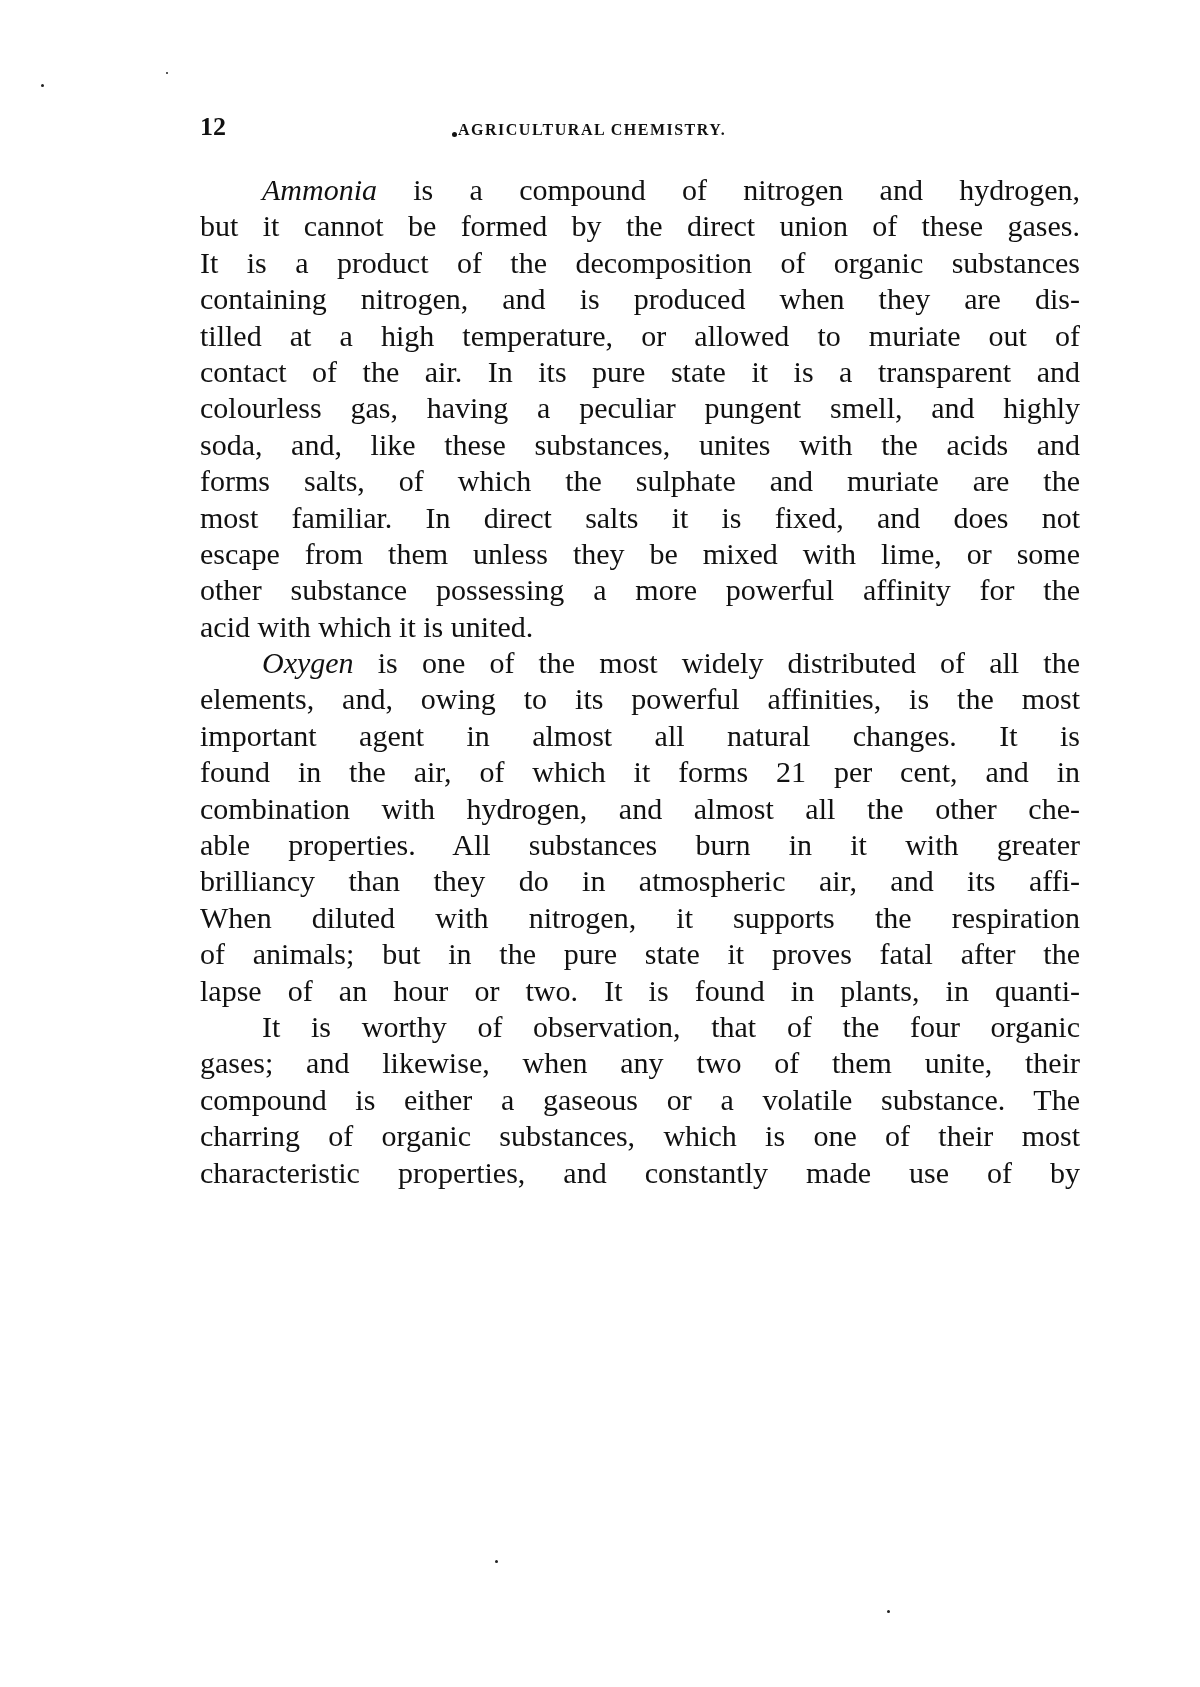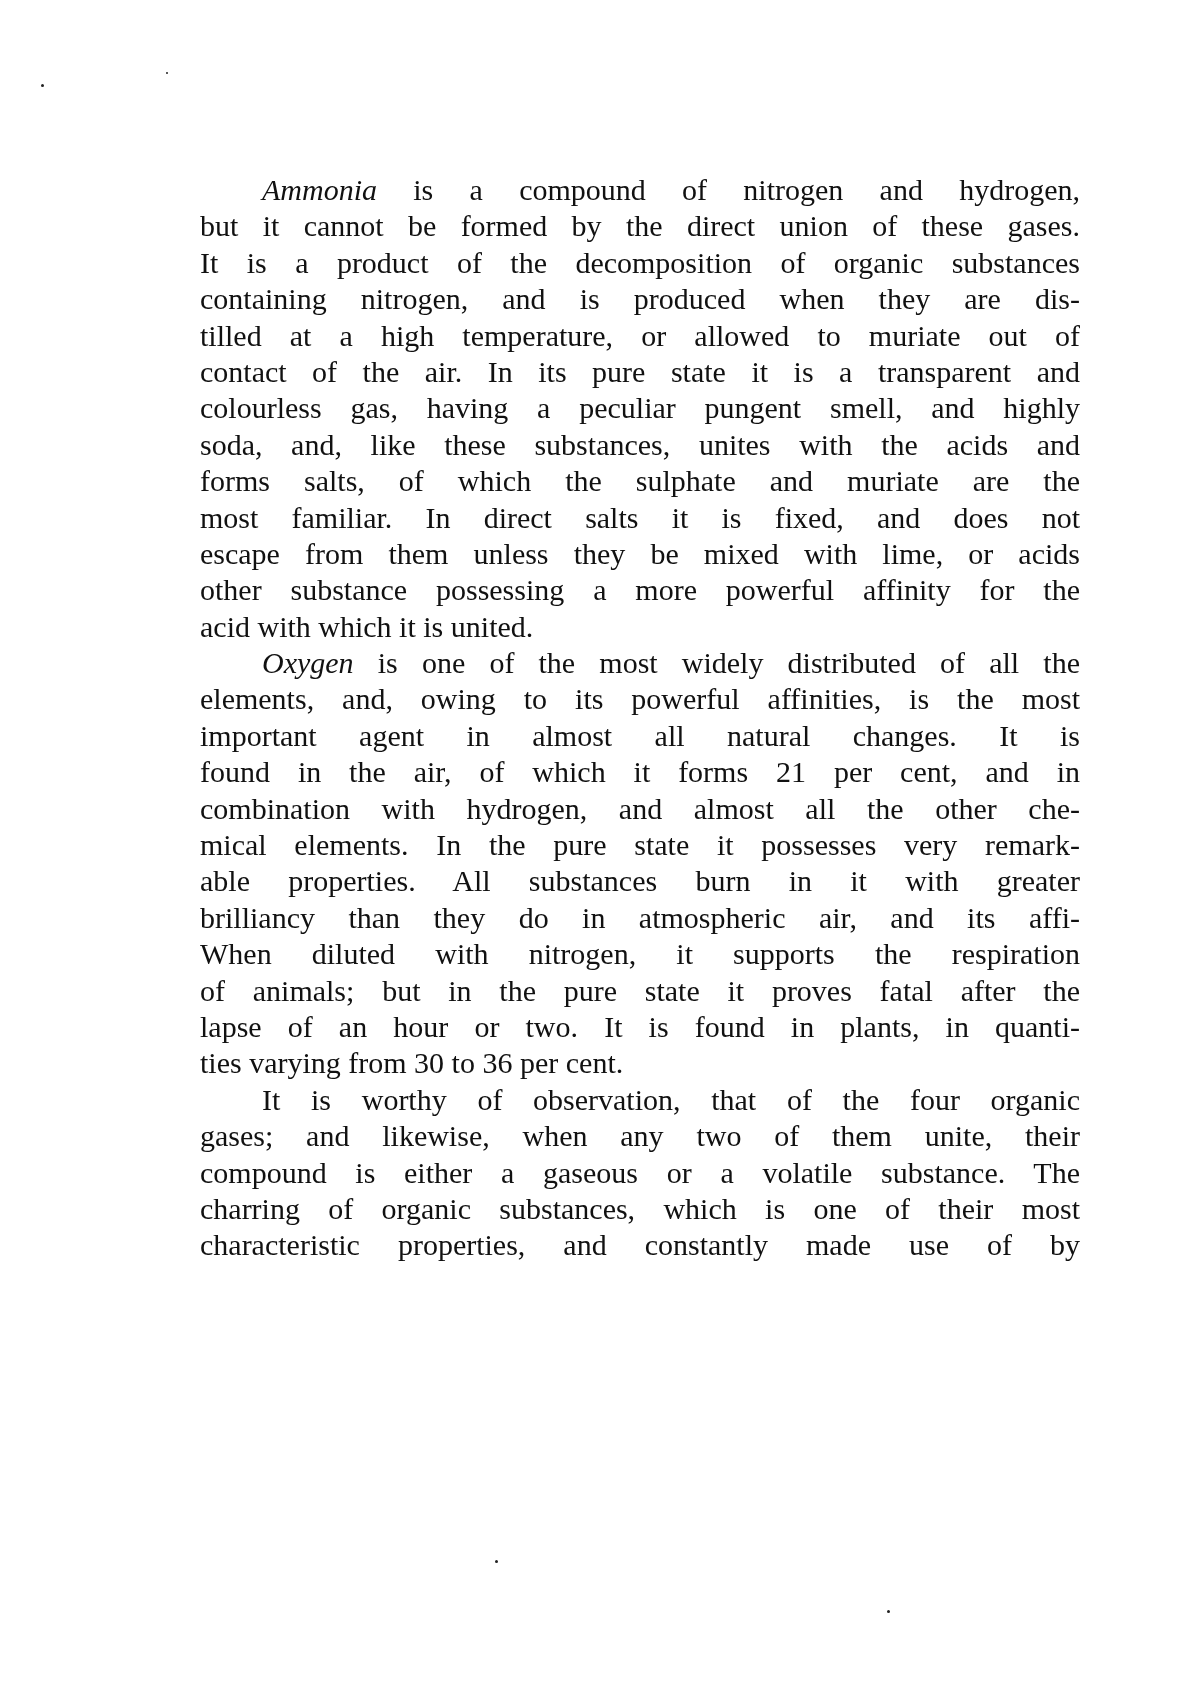--- a/index.html
+++ b/index.html
@@ -83,52 +83,55 @@
       position: absolute;
       background: #222;
       border-radius: 50%;
     }
   </style>
 </head>
 <body>
 
 <div class="page">
 
+  <div class="header">
+    <span class="page-number">12</span>
+    <span class="running-head-dot"></span>
+    <span class="running-head">AGRICULTURAL CHEMISTRY.</span>
+  </div>
 
   <div class="body-text">
 
     <div>
       <span class="line indent"><em>Ammonia</em><span> is a compound of nitrogen and hydrogen,</span></span>
       <span class="line">but it cannot be formed by the direct union of these gases.</span>
       <span class="line">It is a product of the decomposition of organic substances</span>
       <span class="line">containing nitrogen, and is produced when they are dis-</span>
       <span class="line">tilled at a high temperature, or allowed to muriate out of</span>
       <span class="line">contact of the air. In its pure state it is a transparent and</span>
       <span class="line">colourless gas, having a peculiar pungent smell, and highly</span>
       <span class="line">soda, and, like these substances, unites with the acids and</span>
       <span class="line">forms salts, of which the sulphate and muriate are the</span>
       <span class="line">most familiar. In direct salts it is fixed, and does not</span>
-      <span class="line">escape from them unless they be mixed with lime, or acids</span>
+      <span class="line">escape from them unless they be mixed with lime, or some</span>
       <span class="line">other substance possessing a more powerful affinity for the</span>
       <span class="line last">acid with which it is united.</span>
     </div>
 
     <div>
       <span class="line indent"><em>Oxygen</em><span> is one of the most widely distributed of all the</span></span>
       <span class="line">elements, and, owing to its powerful affinities, is the most</span>
       <span class="line">important agent in almost all natural changes. It is</span>
       <span class="line">found in the air, of which it forms 21 per cent, and in</span>
       <span class="line">combination with hydrogen, and almost all the other che-</span>
-      <span class="line">mical elements. In the pure state it possesses very remark-</span>
       <span class="line">able properties. All substances burn in it with greater</span>
       <span class="line">brilliancy than they do in atmospheric air, and its affi-</span>
       <span class="line">When diluted with nitrogen, it supports the respiration</span>
       <span class="line">of animals; but in the pure state it proves fatal after the</span>
       <span class="line">lapse of an hour or two. It is found in plants, in quanti-</span>
-      <span class="line last">ties varying from 30 to 36 per cent.</span>
     </div>
 
     <div>
       <span class="line indent">It is worthy of observation, that of the four organic</span>
       <span class="line">gases; and likewise, when any two of them unite, their</span>
       <span class="line">compound is either a gaseous or a volatile substance. The</span>
       <span class="line">charring of organic substances, which is one of their most</span>
       <span class="line">characteristic properties, and constantly made use of by</span>
     </div>
 

